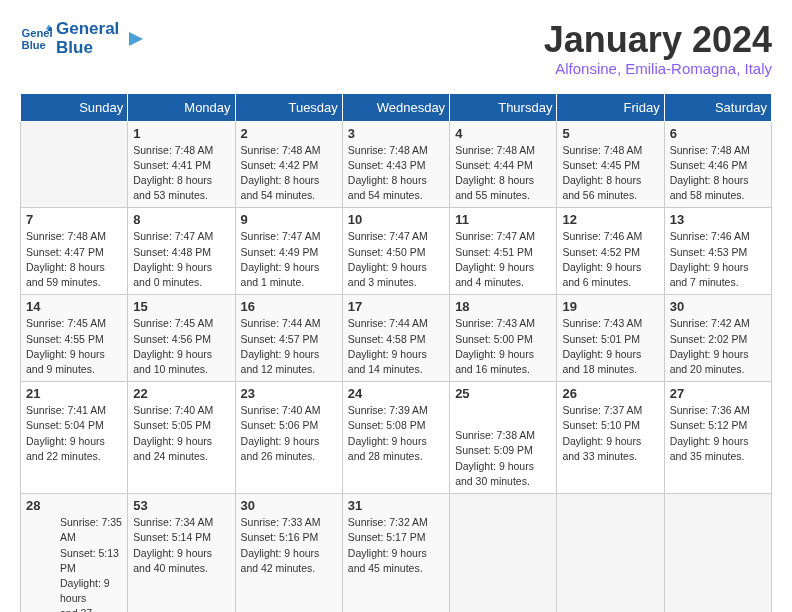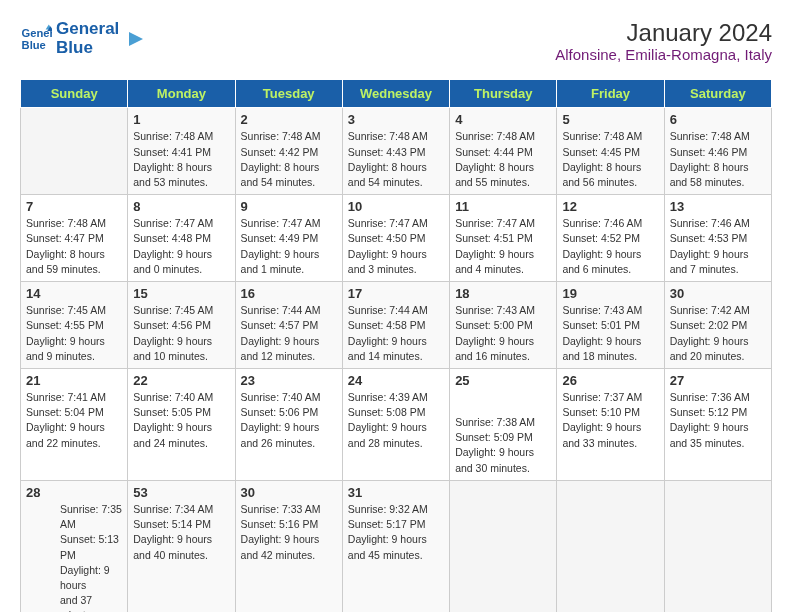--- a/index.html
+++ b/index.html
@@ -22,40 +22,40 @@
       gap: 4px;
     }
     .logo-icon {
       width: 32px;
       height: 32px;
     }
     .title-section {
       text-align: right;
     }
     .month-title {
-      font-size: 24px;
-      font-weight: normal;
+      font-size: 36px;
+      font-weight: bold;
       color: #333;
       line-height: 1.1;
     }
     .location {
       font-size: 15px;
-      color: #701a75;
+      color: #8b5cf6;
     }
     table {
       width: 100%;
       border-collapse: collapse;
     }
     thead tr th {
       background: #1a5fa8;
-      color: #bef264;
+      color: #ffffff;
       font-size: 13px;
-      font-weight: bold;
+      font-weight: normal;
       padding: 6px 4px;
-      text-align: center;
+      text-align: right;
       border: 1px solid #fff;
     }
     tbody tr td {
       border: 1px solid #ccc;
       vertical-align: top;
       padding: 4px 5px;
       font-size: 11px;
       color: #333;
       background: #fff;
       min-height: 80px;
@@ -284,21 +284,21 @@
         </td>
         <td>
           <span class="day-number">23</span>
           <div class="day-info" style="white-space: pre-line;">Sunrise: 7:40 AM
 Sunset: 5:06 PM
 Daylight: 9 hours
 and 26 minutes.</div>
         </td>
         <td>
           <span class="day-number">24</span>
-          <div class="day-info" style="white-space: pre-line;">Sunrise: 4:39 AM
+          <div class="day-info" style="white-space: pre-line;">Sunrise: 7:39 AM
 Sunset: 5:08 PM
 Daylight: 9 hours
 and 28 minutes.</div>
         </td>
         <td>
           <span class="day-number">25</span>
           <div class="day-info" style="white-space: pre-line; margin-top: 27px;">Sunrise: 7:38 AM
 Sunset: 5:09 PM
 Daylight: 9 hours
 and 30 minutes.</div>
@@ -335,21 +335,21 @@
         </td>
         <td>
           <span class="day-number">30</span>
           <div class="day-info" style="white-space: pre-line;">Sunrise: 7:33 AM
 Sunset: 5:16 PM
 Daylight: 9 hours
 and 42 minutes.</div>
         </td>
         <td>
           <span class="day-number">31</span>
-          <div class="day-info" style="white-space: pre-line;">Sunrise: 9:32 AM
+          <div class="day-info" style="white-space: pre-line;">Sunrise: 7:32 AM
 Sunset: 5:17 PM
 Daylight: 9 hours
 and 45 minutes.</div>
         </td>
         <td class="empty-cell"></td>
         <td class="empty-cell"></td>
         <td class="empty-cell"></td>
       </tr>
     </tbody>
 </table>

